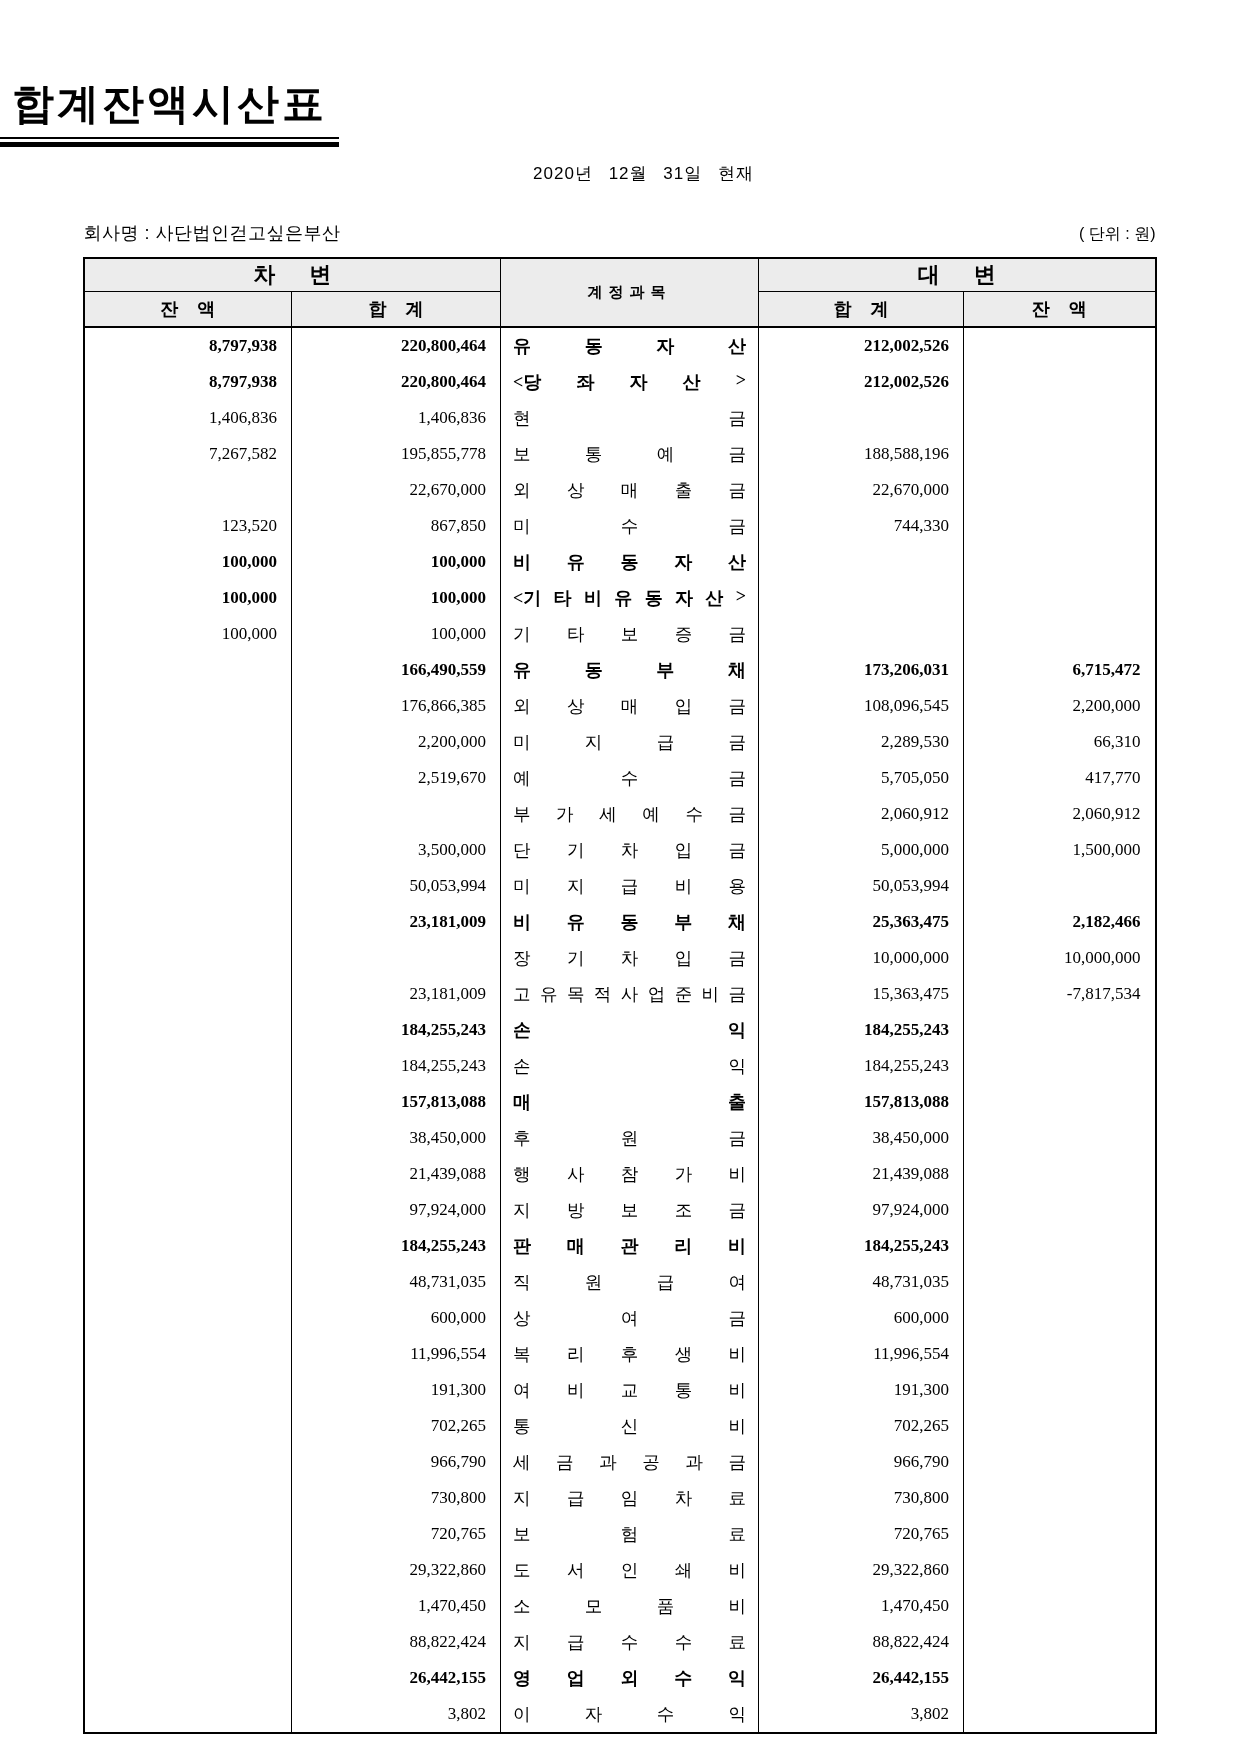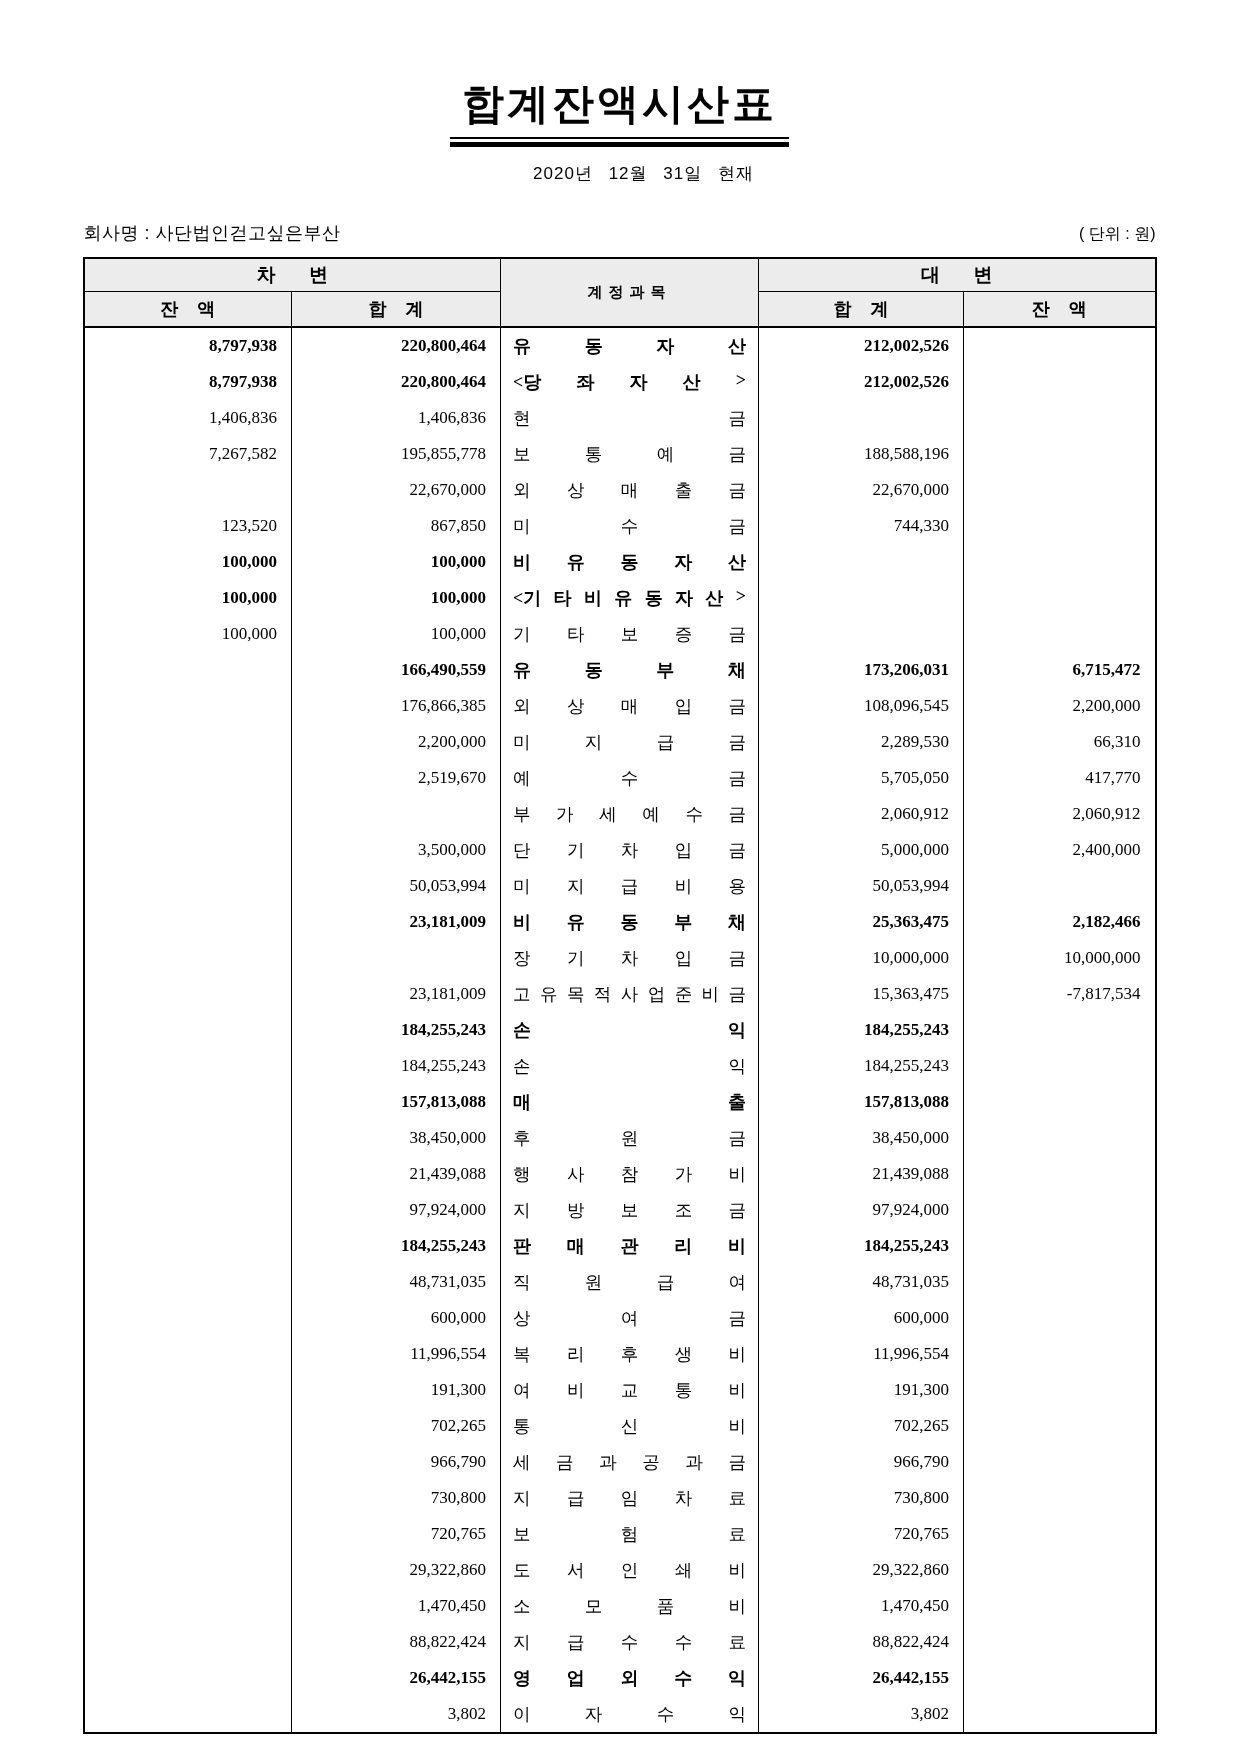--- a/index.html
+++ b/index.html
@@ -4,21 +4,21 @@
 <style>
   html,body{margin:0;padding:0;}
   body{
     width:1239px;height:1754px;background:#ffffff;color:#000;
     font-family:"Liberation Sans","DejaVu Sans",sans-serif;
     -webkit-font-smoothing:antialiased;
   }
   .page{padding-top:76px;}
 
   
-  .title-area{text-align:center;}
+  .title-area{text-align:left;}
   .title-wrap{display:inline-block;}
   .title-text{
     font-size:42px;font-weight:700;letter-spacing:3px;
     padding:0 12px 5px 12px;
   }
   .title-rule-thin{height:0;border-top:2px solid #000;}
   .title-rule-thick{height:5px;background:#000;margin-top:3px;}
 
   .date-line{
     text-align:center;font-size:17px;margin-top:15px;
@@ -42,21 +42,21 @@
   col.c-dbal{width:208px;}
   col.c-dtot{width:209px;}
   col.c-acct{width:258px;}
   col.c-ctot{width:205px;}
   col.c-cbal{width:192px;}
 
   thead th{
     background:#ececec;font-weight:700;color:#000;
     border:1.3px solid #000;
   }
-  th.group{height:30px;font-size:19px;word-spacing:28px;}
+  th.group{height:30px;font-size:22px;word-spacing:28px;}
   th.sub{height:32px;font-size:18px;word-spacing:14px;border-bottom:2.5px solid #000;}
   th.acct-h{font-size:15px;letter-spacing:6px;border-bottom:2.5px solid #000;}
 
   tbody td{
     border-left:1.3px solid #000;border-right:1.3px solid #000;
     height:34px;vertical-align:middle;
   }
   td.num{
     text-align:right;padding-right:14px;
     font-family:"Liberation Serif","DejaVu Serif",serif;
@@ -322,21 +322,21 @@
           <td class="acct">
             <span class="spread">
               <span>단</span>
               <span>기</span>
               <span>차</span>
               <span>입</span>
               <span>금</span>
             </span>
           </td>
           <td class="num">5,000,000</td>
-          <td class="num">2,400,000</td>
+          <td class="num">1,500,000</td>
         </tr>
         <tr>
           <td class="num"></td>
           <td class="num">50,053,994</td>
           <td class="acct">
             <span class="spread">
               <span>미</span>
               <span>지</span>
               <span>급</span>
               <span>비</span>

